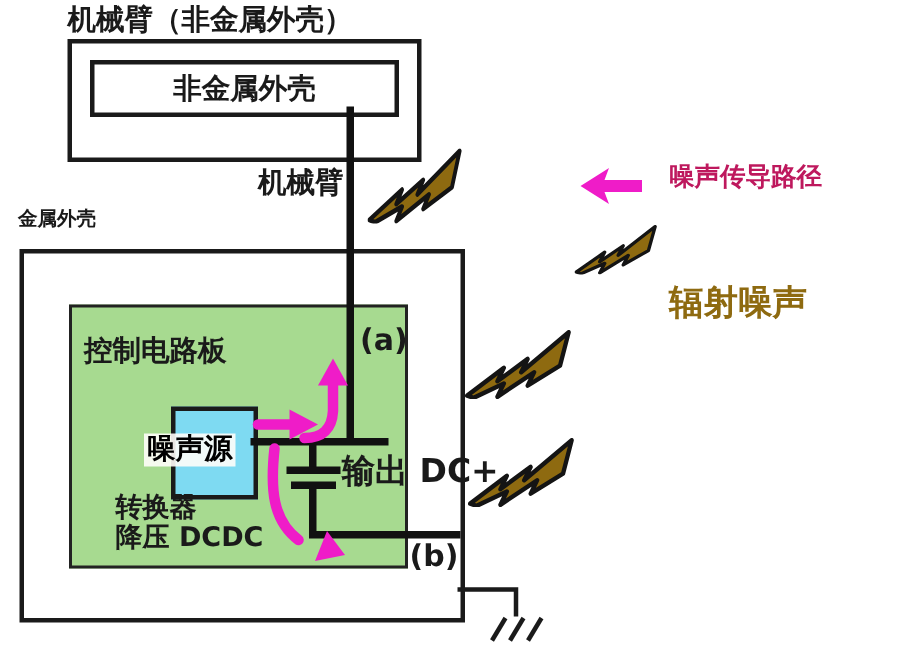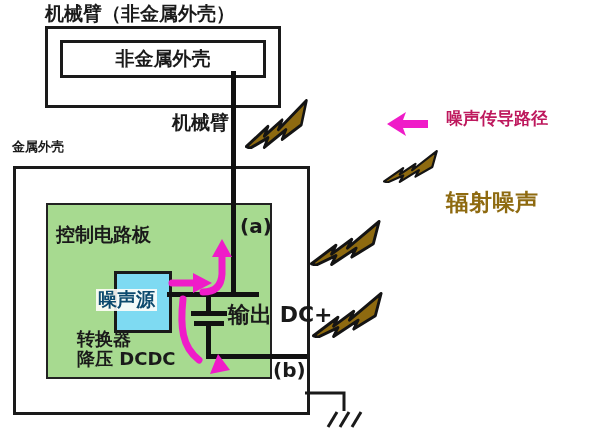--- a/index.html
+++ b/index.html
@@ -28,21 +28,21 @@
   .cap-stub-bot{left:206px;top:326px;width:5px;height:31px;}
   .wire-bottom{left:206px;top:354px;width:101px;height:5px;}
 
   
   .arm-title{left:45px;top:3px;font-size:19px;}
   .cable-label{left:172px;top:111px;font-size:19px;line-height:23px;text-align:left;z-index:6;}
   .metal-label{left:12px;top:140px;font-size:13px;}
   .board-label{left:56px;top:208px;font-size:19px;z-index:6;margin-top:16px;}
   .label-a{left:240px;top:215px;font-size:20px;z-index:6;}
   .label-b{left:273px;top:359px;font-size:20px;z-index:6;}
-  .noise-label{left:96px;top:289px;font-size:19px;color:#0c4a6e;background:rgba(255,253,250,0.9);
+  .noise-label{left:96px;top:289px;font-size:19px;color:#000000;background:rgba(255,253,250,0.9);
                padding:0 2px;z-index:7;}
   .dcdc-label{left:77px;top:329px;font-size:18px;line-height:20px;z-index:6;}
   .output-label{left:228px;top:302px;font-size:22px;z-index:6;}
 
   .overlay{left:0;top:0;width:600px;height:432px;z-index:8;pointer-events:none;}
   .legend-conduction{left:446px;top:109px;font-size:17px;color:#be185d;z-index:6;}
   .legend-radiation{left:446px;top:151px;font-size:23px;color:#8e6a10;z-index:6;margin-top:38px;}
 </style>
 </head>
 <body>

